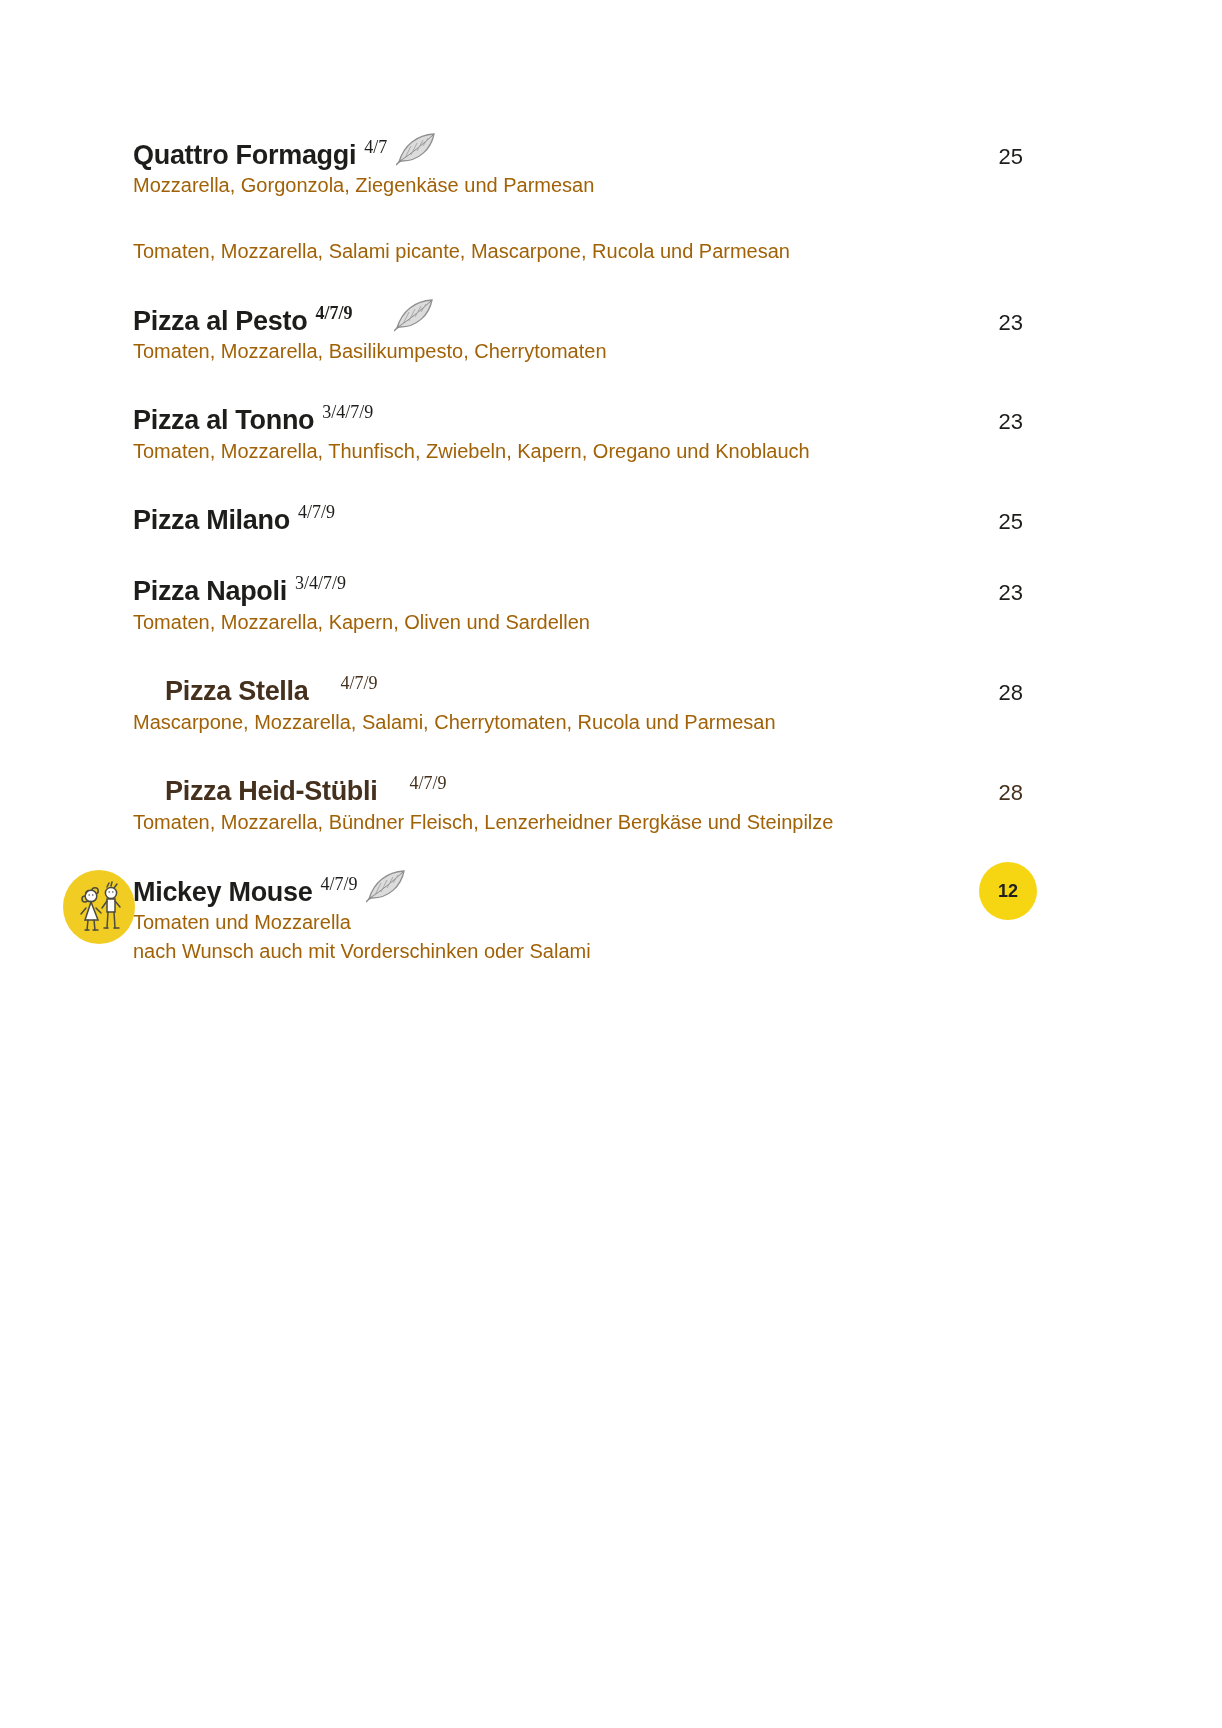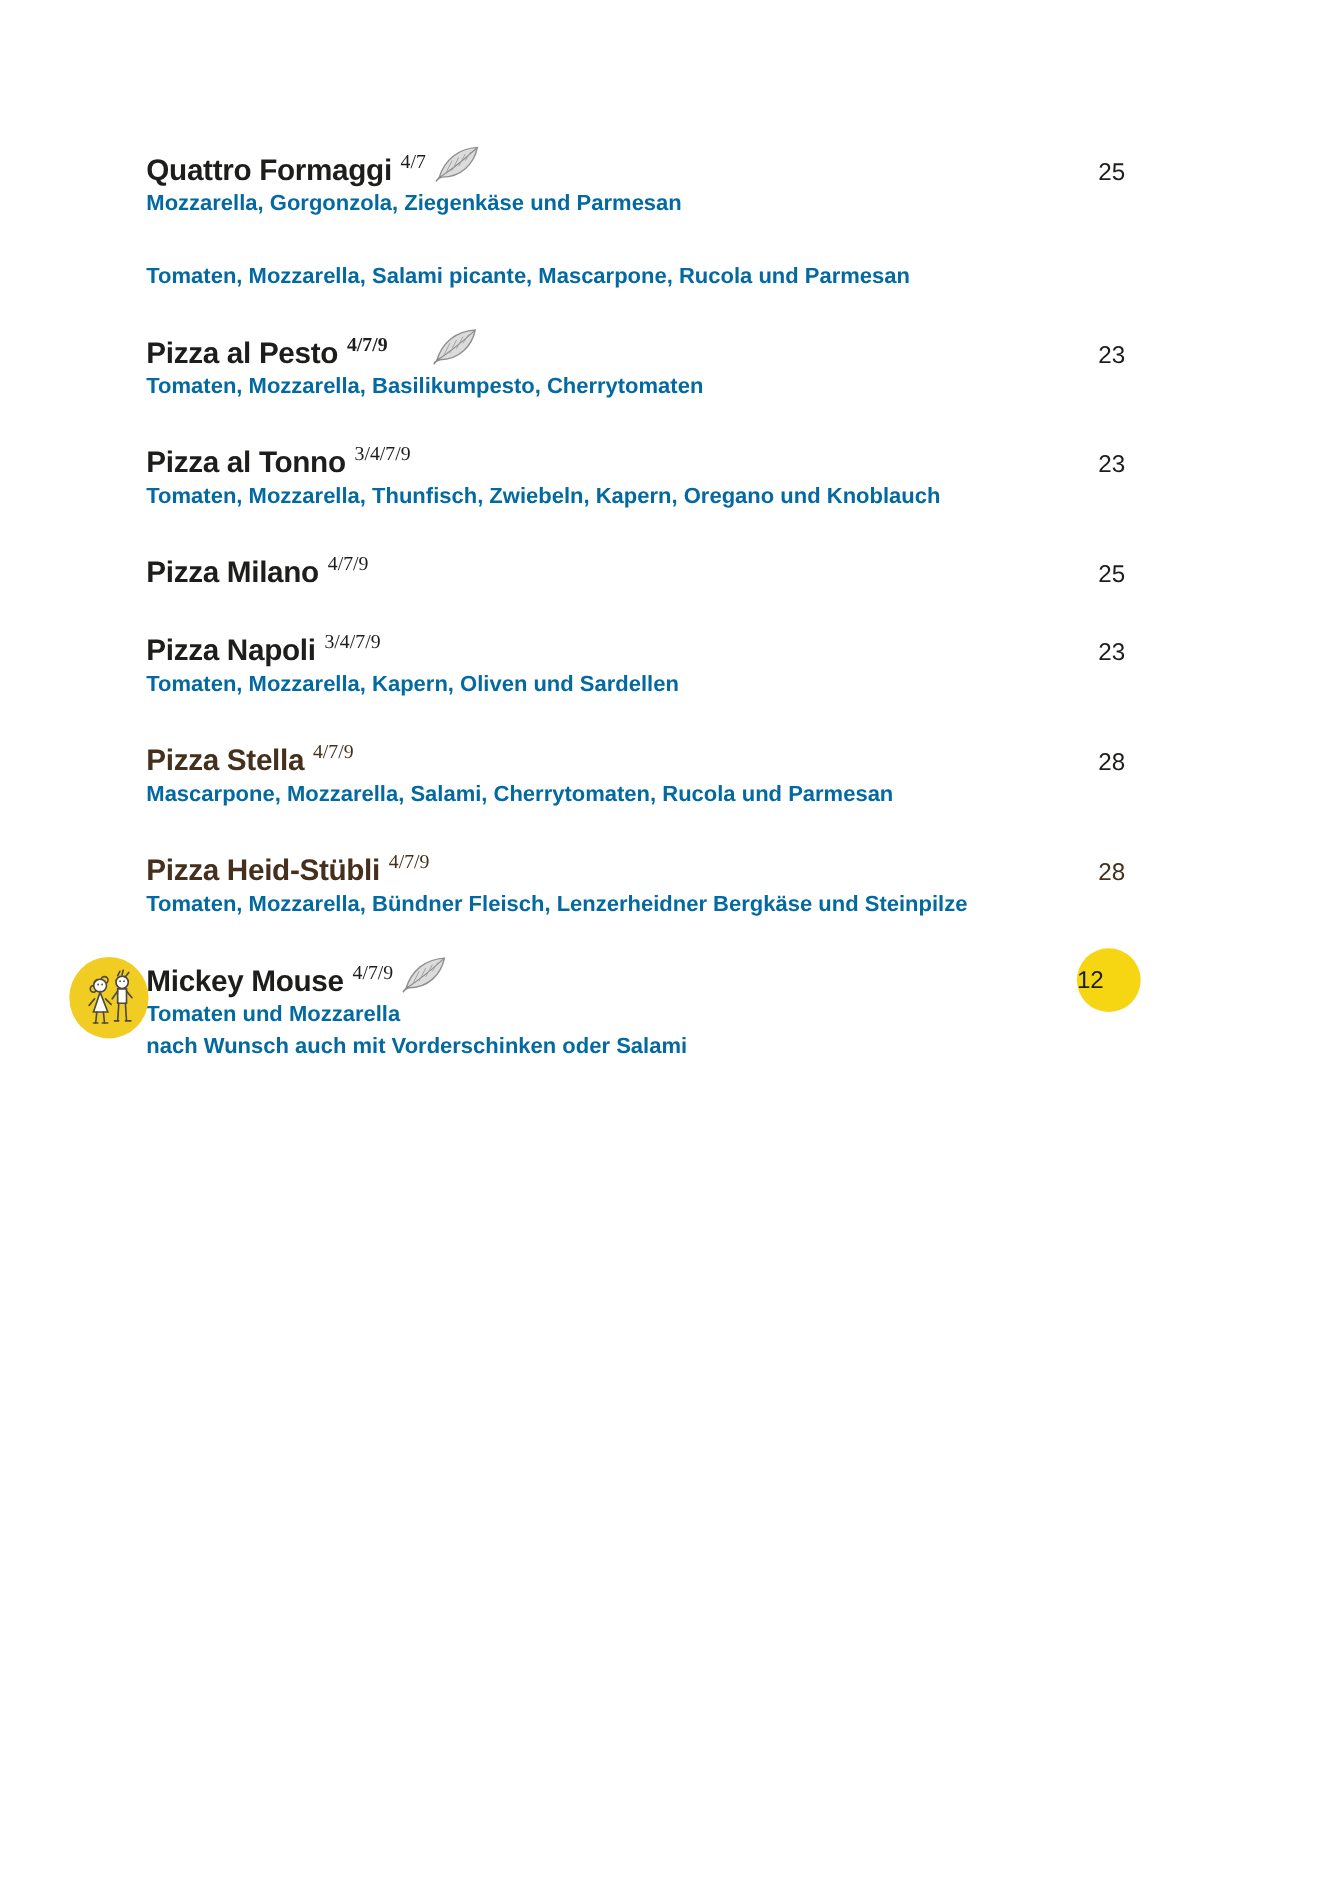--- a/index.html
+++ b/index.html
@@ -27,21 +27,21 @@
   .title {
     margin:0;
     font-size:27px;
     font-weight:700;
     letter-spacing:-0.3px;
     color:#1d1d1b;
     display:flex;
     align-items:center;
     white-space:nowrap;
   }
-  .item--brown .title, .item--brown .allerg { color:#44301c; }
+  .item--brown .title, .item--brown .allerg { color:#44301c;margin-left:32px; }
   .allerg {
     font-size:18px;
     font-weight:400;
     position:relative;
     top:-8px;
     margin-left:8px;
     letter-spacing:0;
     font-family:Liberation Serif, serif;
   }
   .allerg--bold { font-weight:700; }
@@ -53,31 +53,31 @@
     font-weight:400;
     color:#1d1d1b;
     min-width:40px;
     text-align:right;
   }
   .price--brown { color:#44301c; }
   .desc {
     margin:2px 0 0 0;
     font-size:20px;
     line-height:27px;
-    color:#0369a1;
-    font-weight:700;
+    color:#a16207;
+    font-weight:400;
   }
   .price-badge {
     position:absolute;
     right:-14px; top:-13px;
     width:58px; height:58px;
     border-radius:50%;
     background:#f6d513;
-    display:flex; align-items:center; 
-    font-size:22px; font-weight:400; color:#1f1f1d;
+    display:flex; align-items:center; justify-content:center;
+    font-size:18px; font-weight:700; color:#1f1f1d;
   }
   .kids-badge {
     position:absolute;
     left:-72px; top:-7px;
     width:76px; height:78px;
   }
 </style>
 </head>
 <body>
 

